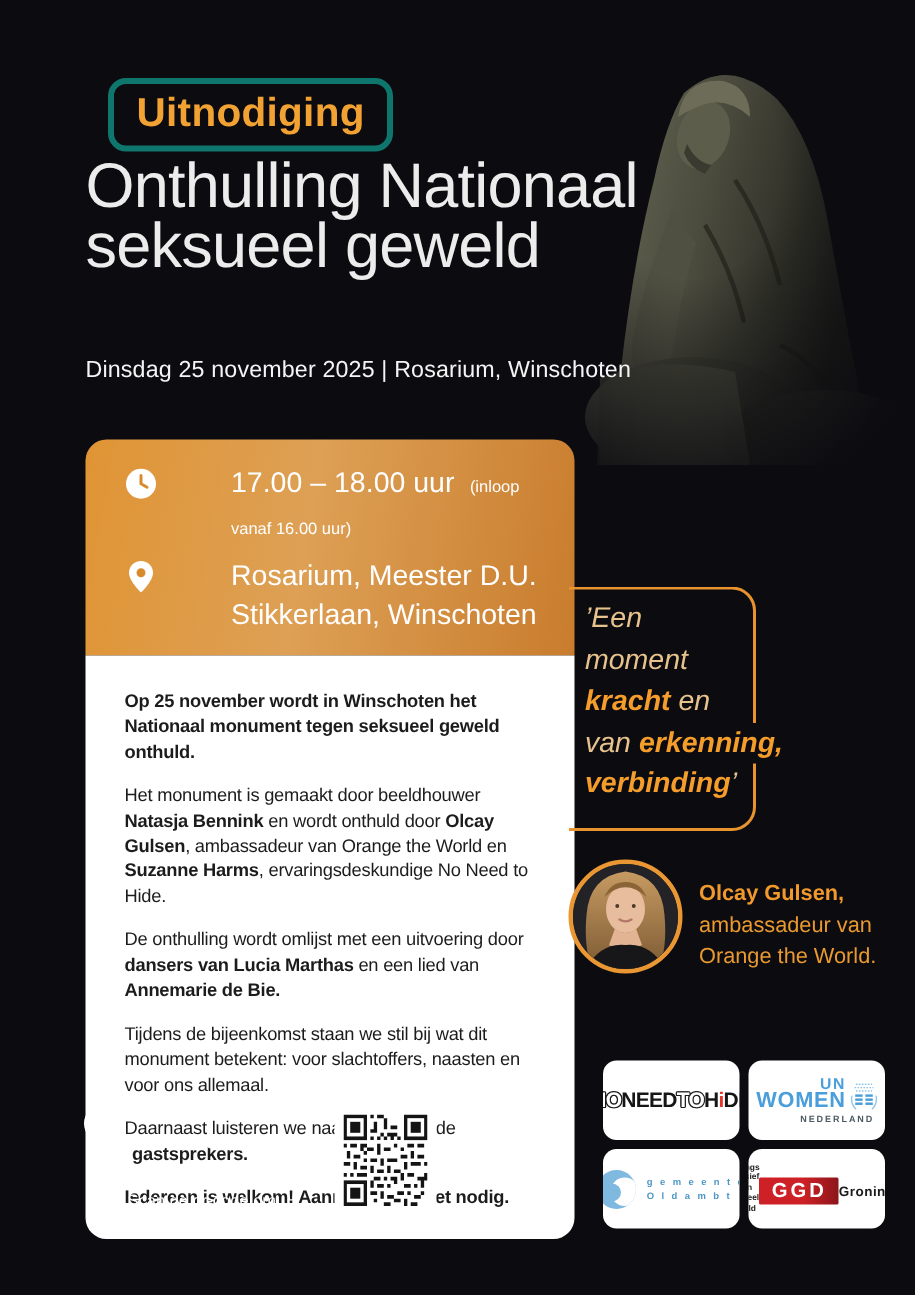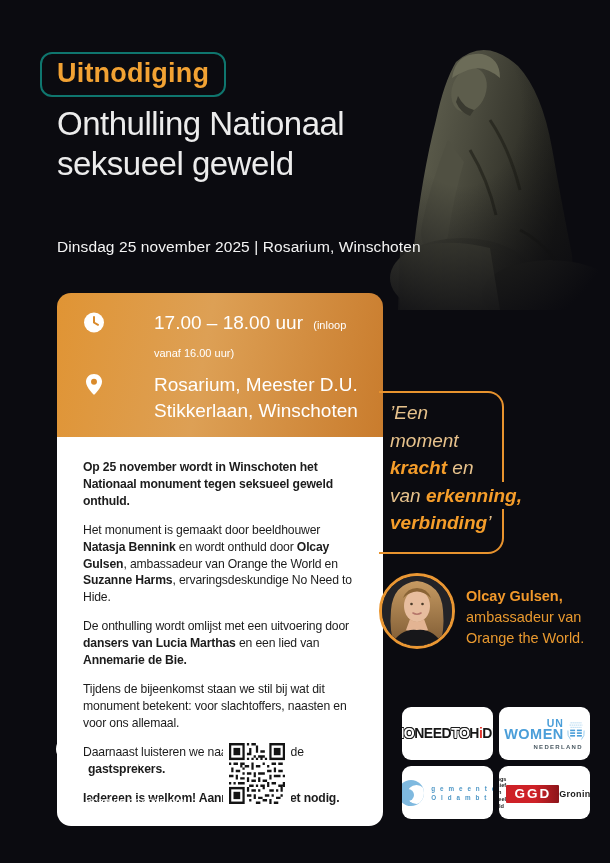--- a/index.html
+++ b/index.html
@@ -5,28 +5,28 @@
   html,body{margin:0;padding:0;background:#000;}
   .poster{
     position:relative;width:610px;height:863px;overflow:hidden;
     background:#0b0b10;
     font-family:"Liberation Sans","DejaVu Sans",sans-serif;
   }
   
   .sculpture{position:absolute;left:370px;top:0;width:240px;height:310px;}
   
   .badge{
-    position:absolute;left:40px;top:52px;
-    border:2px solid #0f766e;border-radius:12px;
+    position:absolute;left:72px;top:52px;
+    border:4px solid #0f766e;border-radius:12px;
     padding:4px 15px 6px;
     color:#F2A233;font-size:27px;font-weight:700;letter-spacing:0.2px;
   }
   .title{
     position:absolute;left:57px;top:104px;margin:0;
-    color:#ECECEC;font-size:33px;line-height:40px;font-weight:400;letter-spacing:-0.5px;
+    color:#ECECEC;font-size:42px;line-height:40px;font-weight:400;letter-spacing:-0.5px;
   }
   .title span{display:block;white-space:nowrap;}
   .dateline{
     position:absolute;left:57px;top:238px;
     color:#F4F4F4;font-size:15.5px;letter-spacing:0.1px;
   }
   
   .event-card{position:absolute;left:57px;top:293px;width:326px;}
   .event-head{
     background:linear-gradient(100deg,#E09434 0%,#DDA055 45%,#C97C2D 100%);

